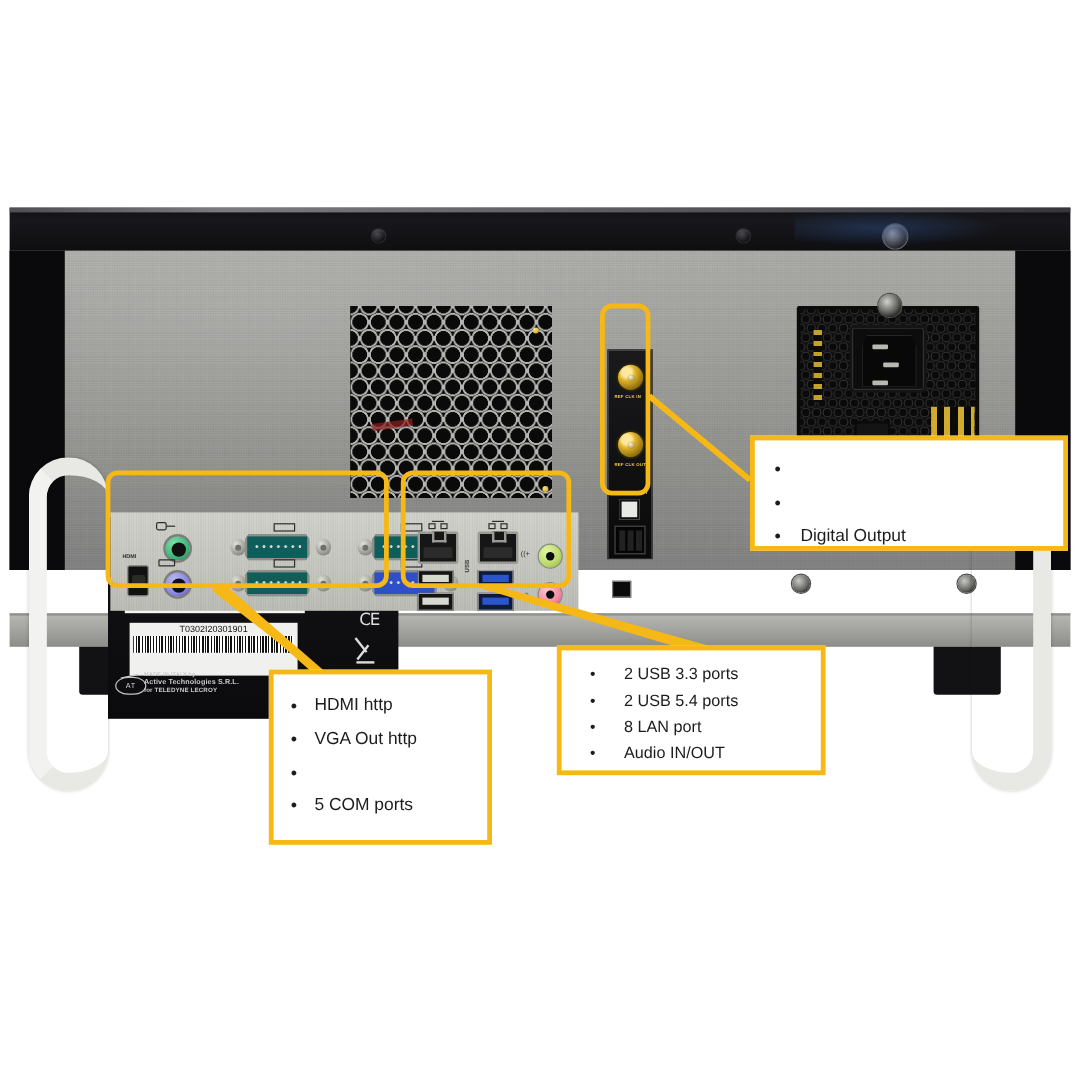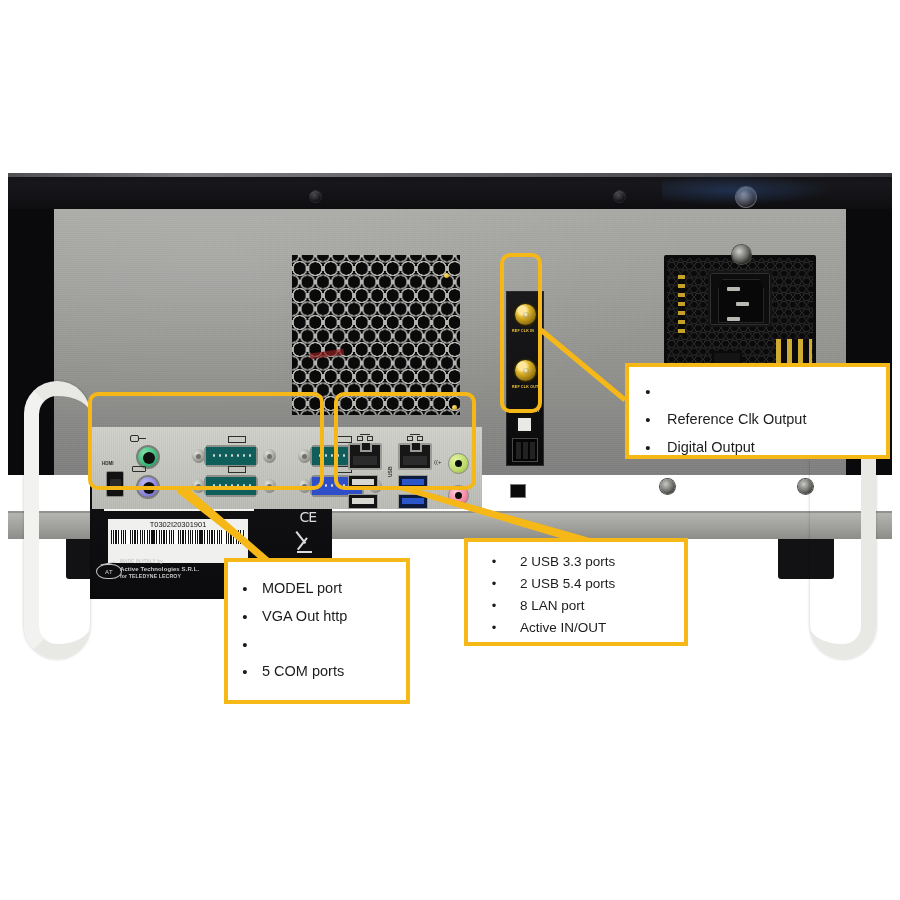--- a/index.html
+++ b/index.html
@@ -497,34 +497,33 @@
   <div class="hl" id="hl-usb" style="--yellow:#F5B816"></div>
   <div class="hl" id="hl-clk" style="--yellow:#F5B816"></div>
 
   <div class="callout" id="callout-clk" style="--yellow:#F5B816">
     <ul>
       <li>
         <span class="bullet">•</span>
       </li>
       <li>
         <span class="bullet">•</span>
-        <span class="txt">Reference Clk Output</span>
       </li>
       <li>
         <span class="bullet">•</span>
         <span class="txt">Digital Output</span>
       </li>
     </ul>
   </div>
 
   <div class="callout" id="callout-io" style="--yellow:#F5B816">
     <ul>
       <li>
         <span class="bullet">•</span>
-        <span class="txt">MODEL port</span>
+        <span class="txt">HDMI http</span>
       </li>
       <li>
         <span class="bullet">•</span>
         <span class="txt">VGA Out http</span>
       </li>
       <li>
         <span class="bullet">•</span>
       </li>
       <li>
         <span class="bullet">•</span>
@@ -542,18 +541,18 @@
       <li>
         <span class="bullet">•</span>
         <span class="txt">2 USB 5.4 ports</span>
       </li>
       <li>
         <span class="bullet">•</span>
         <span class="txt">8 LAN port</span>
       </li>
       <li>
         <span class="bullet">•</span>
-        <span class="txt">Active IN/OUT</span>
+        <span class="txt">Audio IN/OUT</span>
       </li>
     </ul>
   </div>
 
 </div>
 
 </body></html>

